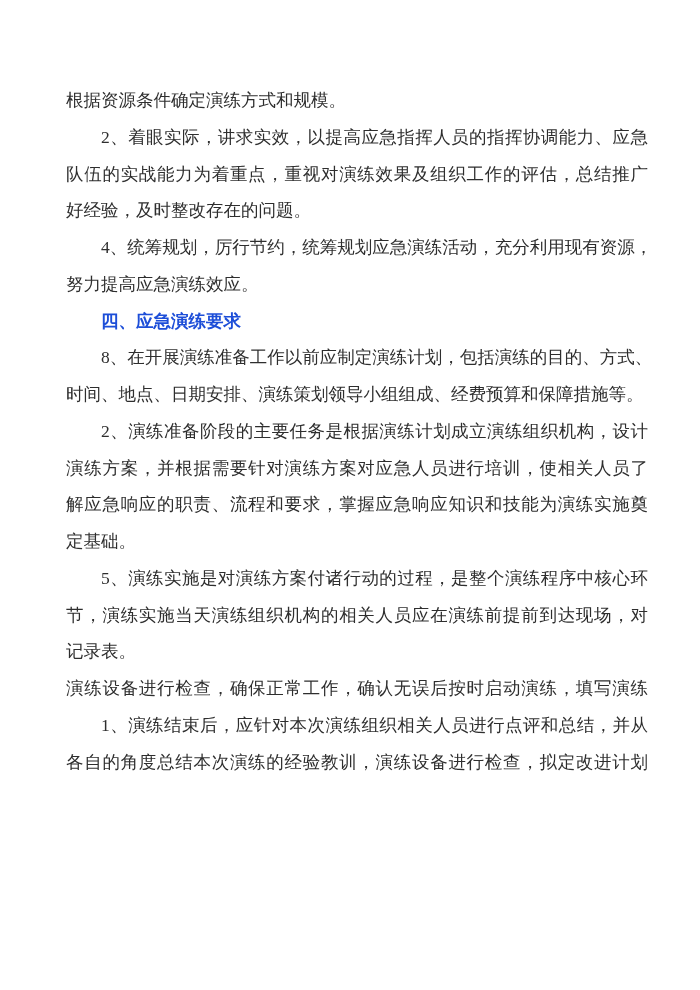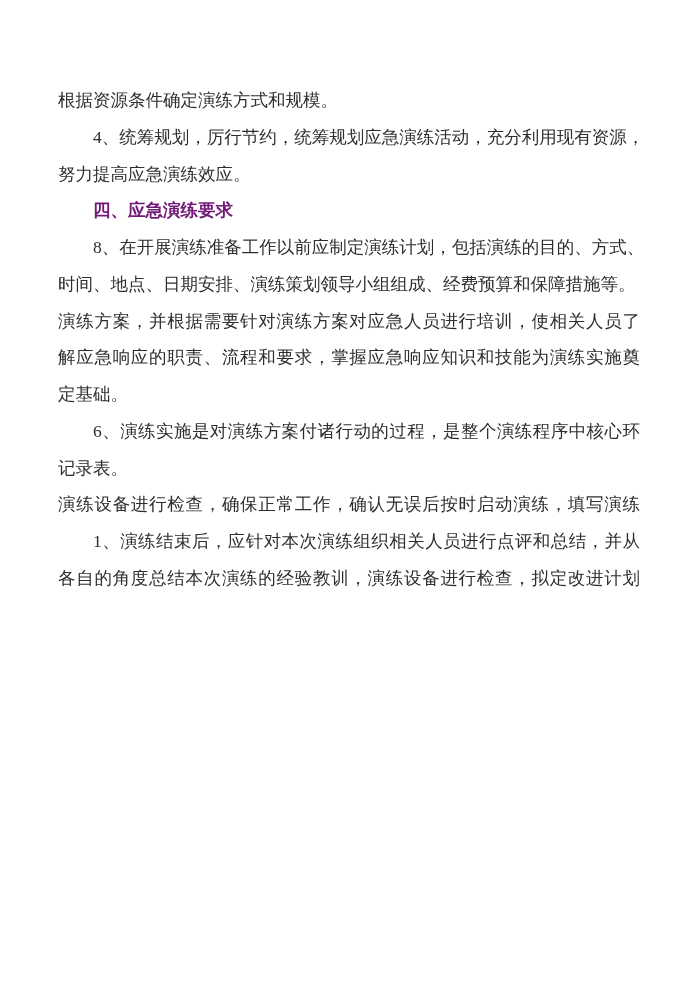--- a/index.html
+++ b/index.html
@@ -10,21 +10,21 @@
   .page {
     position: relative;
     width: 700px;
     height: 990px;
     background: #ffffff;
     overflow: hidden;
     font-family: "Liberation Serif", "DejaVu Serif", serif;
   }
   .doc-body {
     position: absolute;
-    left: 58px;
+    left: 66px;
     top: 82px;
     width: 582px;
   }
   .para {
     margin: 0;
     padding: 0;
   }
   .line {
     font-size: 17.5px;
     line-height: 36.75px;
@@ -35,58 +35,65 @@
     overflow: visible;
   }
   
   .jf { text-align-last: justify; }
   
   .end { text-align-last: left; }
   
   .ind { text-indent: 2em; }
   .heading {
     font-weight: bold;
-    color: #701a75;
+    color: #1d4ed8;
     font-family: Liberation Serif, serif;
   }
 </style>
 </head>
 <body>
 
 <div class="page">
   <div class="doc-body">
 
     <div class="para">
       <div class="line end">根据资源条件确定演练方式和规模。</div>
     </div>
 
+    <div class="para">
+      <div class="line ind jf">2、着眼实际，讲求实效，以提高应急指挥人员的指挥协调能力、应急</div>
+      <div class="line jf">队伍的实战能力为着重点，重视对演练效果及组织工作的评估，总结推广</div>
+      <div class="line end">好经验，及时整改存在的问题。</div>
+    </div>
 
 
     <div class="para">
       <div class="line ind jf">4、统筹规划，厉行节约，统筹规划应急演练活动，充分利用现有资源，</div>
       <div class="line end">努力提高应急演练效应。</div>
     </div>
 
     <div class="para">
       <div class="line heading ind end">四、应急演练要求</div>
     </div>
 
     <div class="para">
       <div class="line ind jf">8、在开展演练准备工作以前应制定演练计划，包括演练的目的、方式、</div>
       <div class="line end">时间、地点、日期安排、演练策划领导小组组成、经费预算和保障措施等。</div>
     </div>
 
     <div class="para">
+      <div class="line ind jf">2、演练准备阶段的主要任务是根据演练计划成立演练组织机构，设计</div>
       <div class="line jf">演练方案，并根据需要针对演练方案对应急人员进行培训，使相关人员了</div>
       <div class="line jf">解应急响应的职责、流程和要求，掌握应急响应知识和技能为演练实施奠</div>
       <div class="line end">定基础。</div>
     </div>
 
     <div class="para">
-      <div class="line ind jf">6、演练实施是对演练方案付诸行动的过程，是整个演练程序中核心环</div>
+      <div class="line ind jf">5、演练实施是对演练方案付诸行动的过程，是整个演练程序中核心环</div>
+      <div class="line jf">节，演练实施当天演练组织机构的相关人员应在演练前提前到达现场，对</div>
       <div class="line end">记录表。</div>
       <div class="line jf">演练设备进行检查，确保正常工作，确认无误后按时启动演练，填写演练</div>
     </div>
 
     <div class="para">
       <div class="line ind jf">1、演练结束后，应针对本次演练组织相关人员进行点评和总结，并从</div>
       <div class="line jf">各自的角度总结本次演练的经验教训，演练设备进行检查，拟定改进计划</div>
     </div>
 
   </div>

